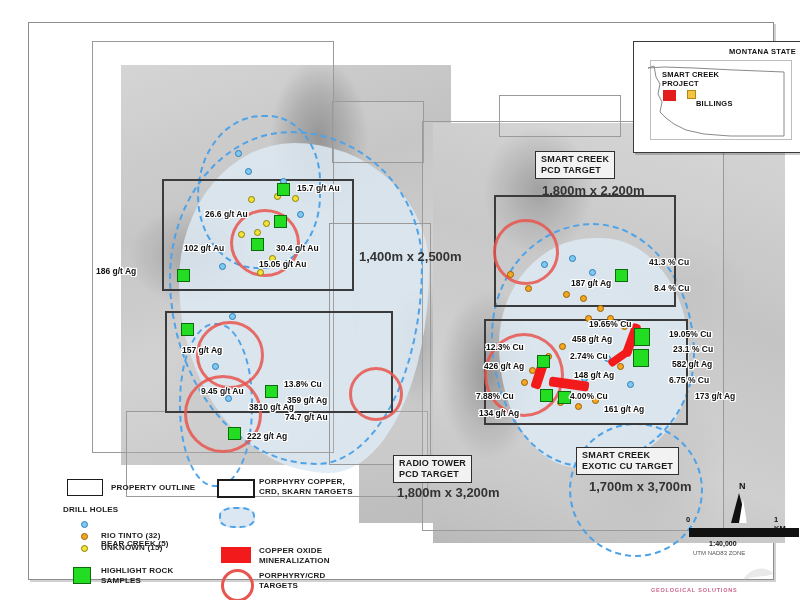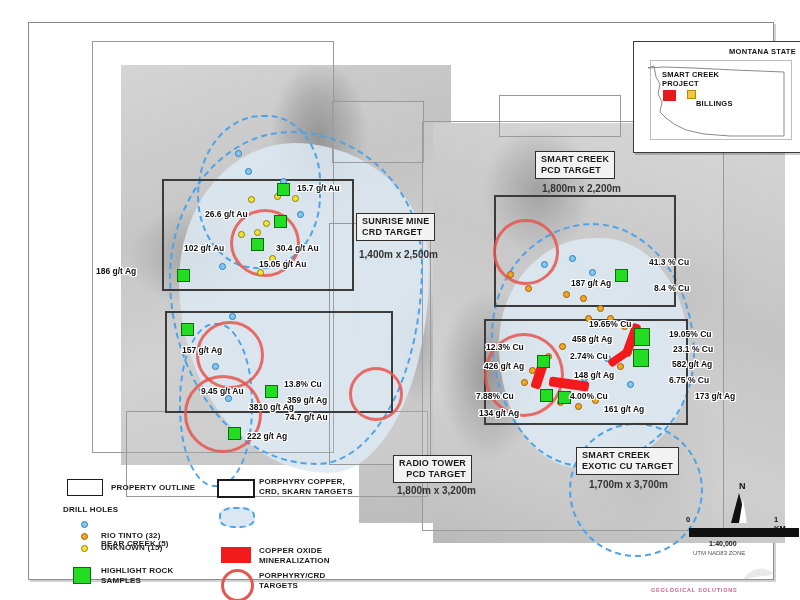--- a/index.html
+++ b/index.html
@@ -44,21 +44,21 @@
   .prop{position:absolute;border:1px solid #9a9a9a;background:rgba(255,255,255,0.07);}
   .dashb{position:absolute;border:2px dashed #4ea3e8;background:transparent;border-radius:50%;}
 
   
   .tbox{position:absolute;border:2px solid #3b3b3b;background:transparent;}
 
   
   .tlabel{position:absolute;background:#f2f2f2;border:1px solid #2e2e2e;
     padding:2px 5px;font-size:9px;font-weight:bold;color:#1a1a1a;line-height:11px;
     letter-spacing:.2px;text-align:left;white-space:nowrap;}
-  .tdim{position:absolute;font-size:10px;color:#333;font-weight:bold;white-space:nowrap;}
+  .tdim{position:absolute;font-size:13px;color:#333;font-weight:bold;white-space:nowrap;}
 
   
   .pcirc{position:absolute;border:3px solid #e8554e;border-radius:50%;background:transparent;opacity:.85;}
 
   
   .gsq{position:absolute;width:11px;height:11px;background:#22dd22;border:1px solid #0d6b0d;}
   .gsq.lg{width:14px;height:16px;}
 
   
   .dh{position:absolute;width:5px;height:5px;border-radius:50%;border:1px solid #6b6b6b;}
@@ -144,33 +144,29 @@
     <div class="dashb" style="left:462px;top:200px;width:200px;height:240px;border-radius:50% 50% 55% 45%/46% 54% 46% 54%;"></div>
     <div class="dashb" style="left:540px;top:400px;width:130px;height:130px;border-radius:50%;"></div>
     <div class="dashb" style="left:150px;top:300px;width:70px;height:160px;border-radius:48%;"></div>
 
     <div class="tbox" style="left:133px;top:156px;width:188px;height:108px;"></div>
     <div class="tbox" style="left:136px;top:288px;width:224px;height:98px;"></div>
     <div class="tbox" style="left:465px;top:172px;width:178px;height:108px;"></div>
     <div class="tbox" style="left:362px;top:290px;width:2px;height:2px;border:none;"></div>
     <div class="tbox" style="left:455px;top:296px;width:200px;height:102px;"></div>
 
-    <div class="tlabel" style="left:327px;top:190px;">
-      <div>SUNRISE MINE</div>
-      <div>CRD TARGET</div>
-    </div>
     <div class="tdim" style="left:330px;top:226px;">1,400m x 2,500m</div>
 
     <div class="tlabel" style="left:506px;top:128px;">
       <div>SMART CREEK</div>
       <div>PCD TARGET</div>
     </div>
     <div class="tdim" style="left:513px;top:160px;">1,800m x 2,200m</div>
 
-    <div class="tlabel" style="left:364px;top:432px;text-align:right;">
+    <div class="tlabel" style="left:364px;top:432px;">
       <div>RADIO TOWER</div>
       <div>PCD TARGET</div>
     </div>
     <div class="tdim" style="left:368px;top:462px;">1,800m x 3,200m</div>
 
     <div class="tlabel" style="left:547px;top:424px;">
       <div>SMART CREEK</div>
       <div>EXOTIC CU TARGET</div>
     </div>
     <div class="tdim" style="left:560px;top:456px;">1,700m x 3,700m</div>

